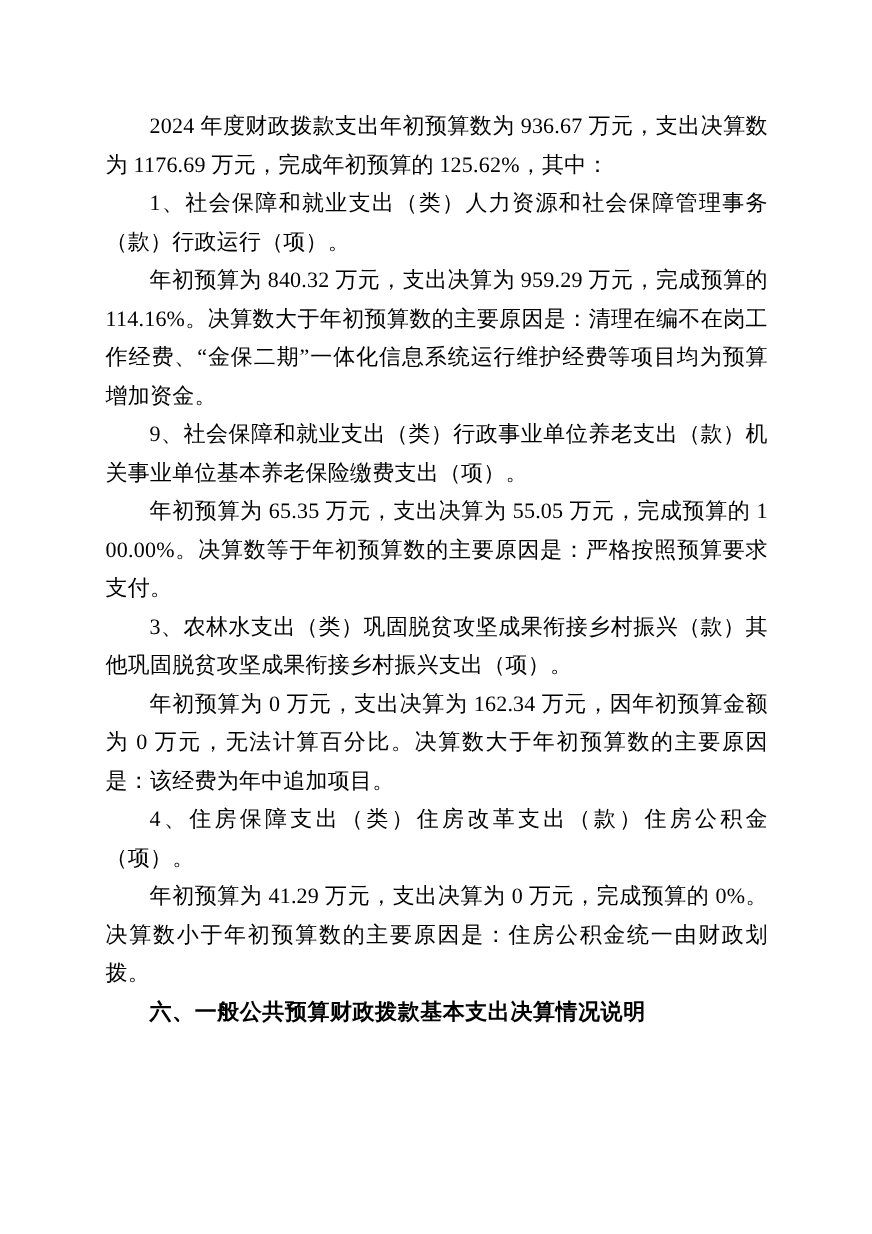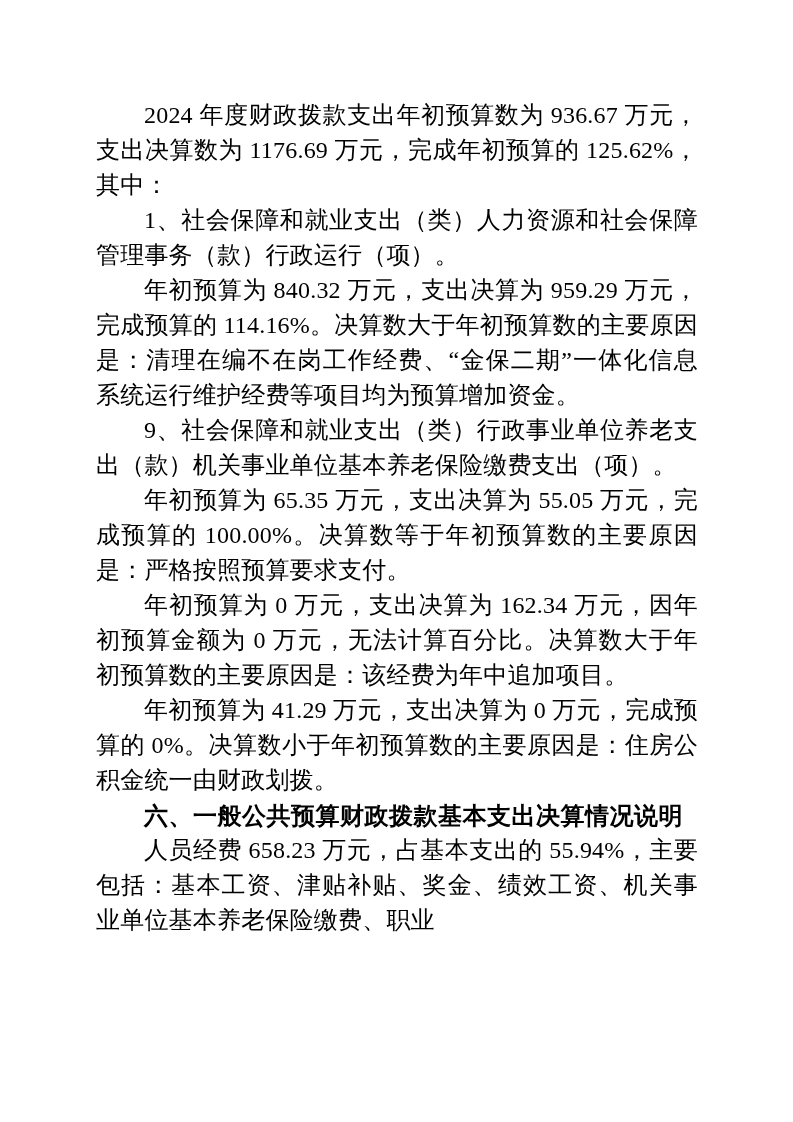--- a/index.html
+++ b/index.html
@@ -22,21 +22,21 @@
   }
   .doc-content {
     position: absolute;
     top: 98px;
     left: 96px;
     width: 602px;
   }
   .para {
     margin: 0;
     font-family: "Liberation Serif", "DejaVu Serif", serif;
-    font-size: 24px;
+    font-size: 20px;
     line-height: 35px;
     color: var(--text-color);
     text-align: justify;
     text-indent: 2em;
     word-break: break-all;
     letter-spacing: 0.2px;
   }
   .para.heading {
     font-family: Liberation Sans, sans-serif;
     font-weight: bold;
@@ -46,18 +46,19 @@
 </head>
 <body>
 
 <div class="page">
   <div class="doc-content">
     <p class="para">2024 年度财政拨款支出年初预算数为 936.67 万元，支出决算数为 1176.69 万元，完成年初预算的 125.62%，其中：</p>
     <p class="para">1、社会保障和就业支出（类）人力资源和社会保障管理事务（款）行政运行（项）。</p>
     <p class="para">年初预算为 840.32 万元，支出决算为 959.29 万元，完成预算的 114.16%。决算数大于年初预算数的主要原因是：清理在编不在岗工作经费、“金保二期”一体化信息系统运行维护经费等项目均为预算增加资金。</p>
     <p class="para">9、社会保障和就业支出（类）行政事业单位养老支出（款）机关事业单位基本养老保险缴费支出（项）。</p>
     <p class="para">年初预算为 65.35 万元，支出决算为 55.05 万元，完成预算的 100.00%。决算数等于年初预算数的主要原因是：严格按照预算要求支付。</p>
+    <p class="para">3、农林水支出（类）巩固脱贫攻坚成果衔接乡村振兴（款）其他巩固脱贫攻坚成果衔接乡村振兴支出（项）。</p>
     <p class="para">年初预算为 0 万元，支出决算为 162.34 万元，因年初预算金额为 0 万元，无法计算百分比。决算数大于年初预算数的主要原因是：该经费为年中追加项目。</p>
+    <p class="para">4、住房保障支出（类）住房改革支出（款）住房公积金（项）。</p>
     <p class="para">年初预算为 41.29 万元，支出决算为 0 万元，完成预算的 0%。决算数小于年初预算数的主要原因是：住房公积金统一由财政划拨。</p>
     <p class="para heading">六、一般公共预算财政拨款基本支出决算情况说明</p>
-    <p class="para">人员经费 658.23 万元，占基本支出的 55.94%，主要包括：基本工资、津贴补贴、奖金、绩效工资、机关事业单位基本养老保险缴费、职业</p>
   </div>
 </div>
 
 </body></html>

